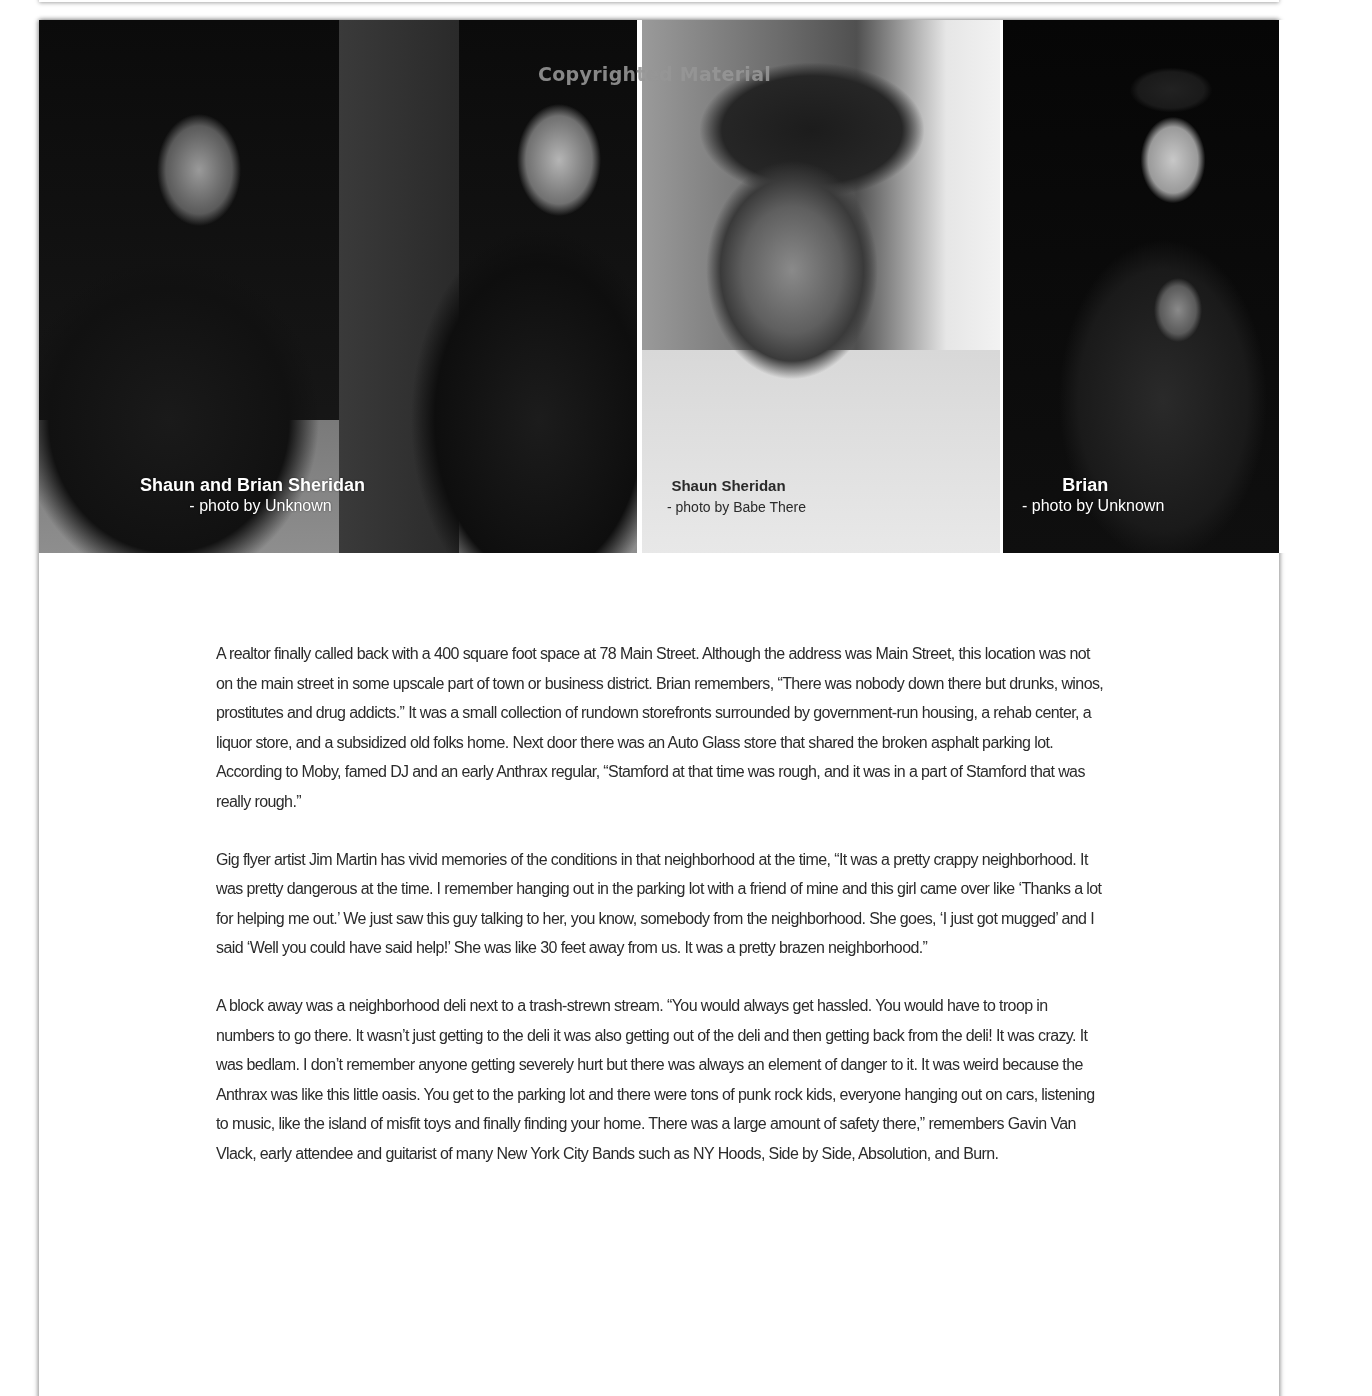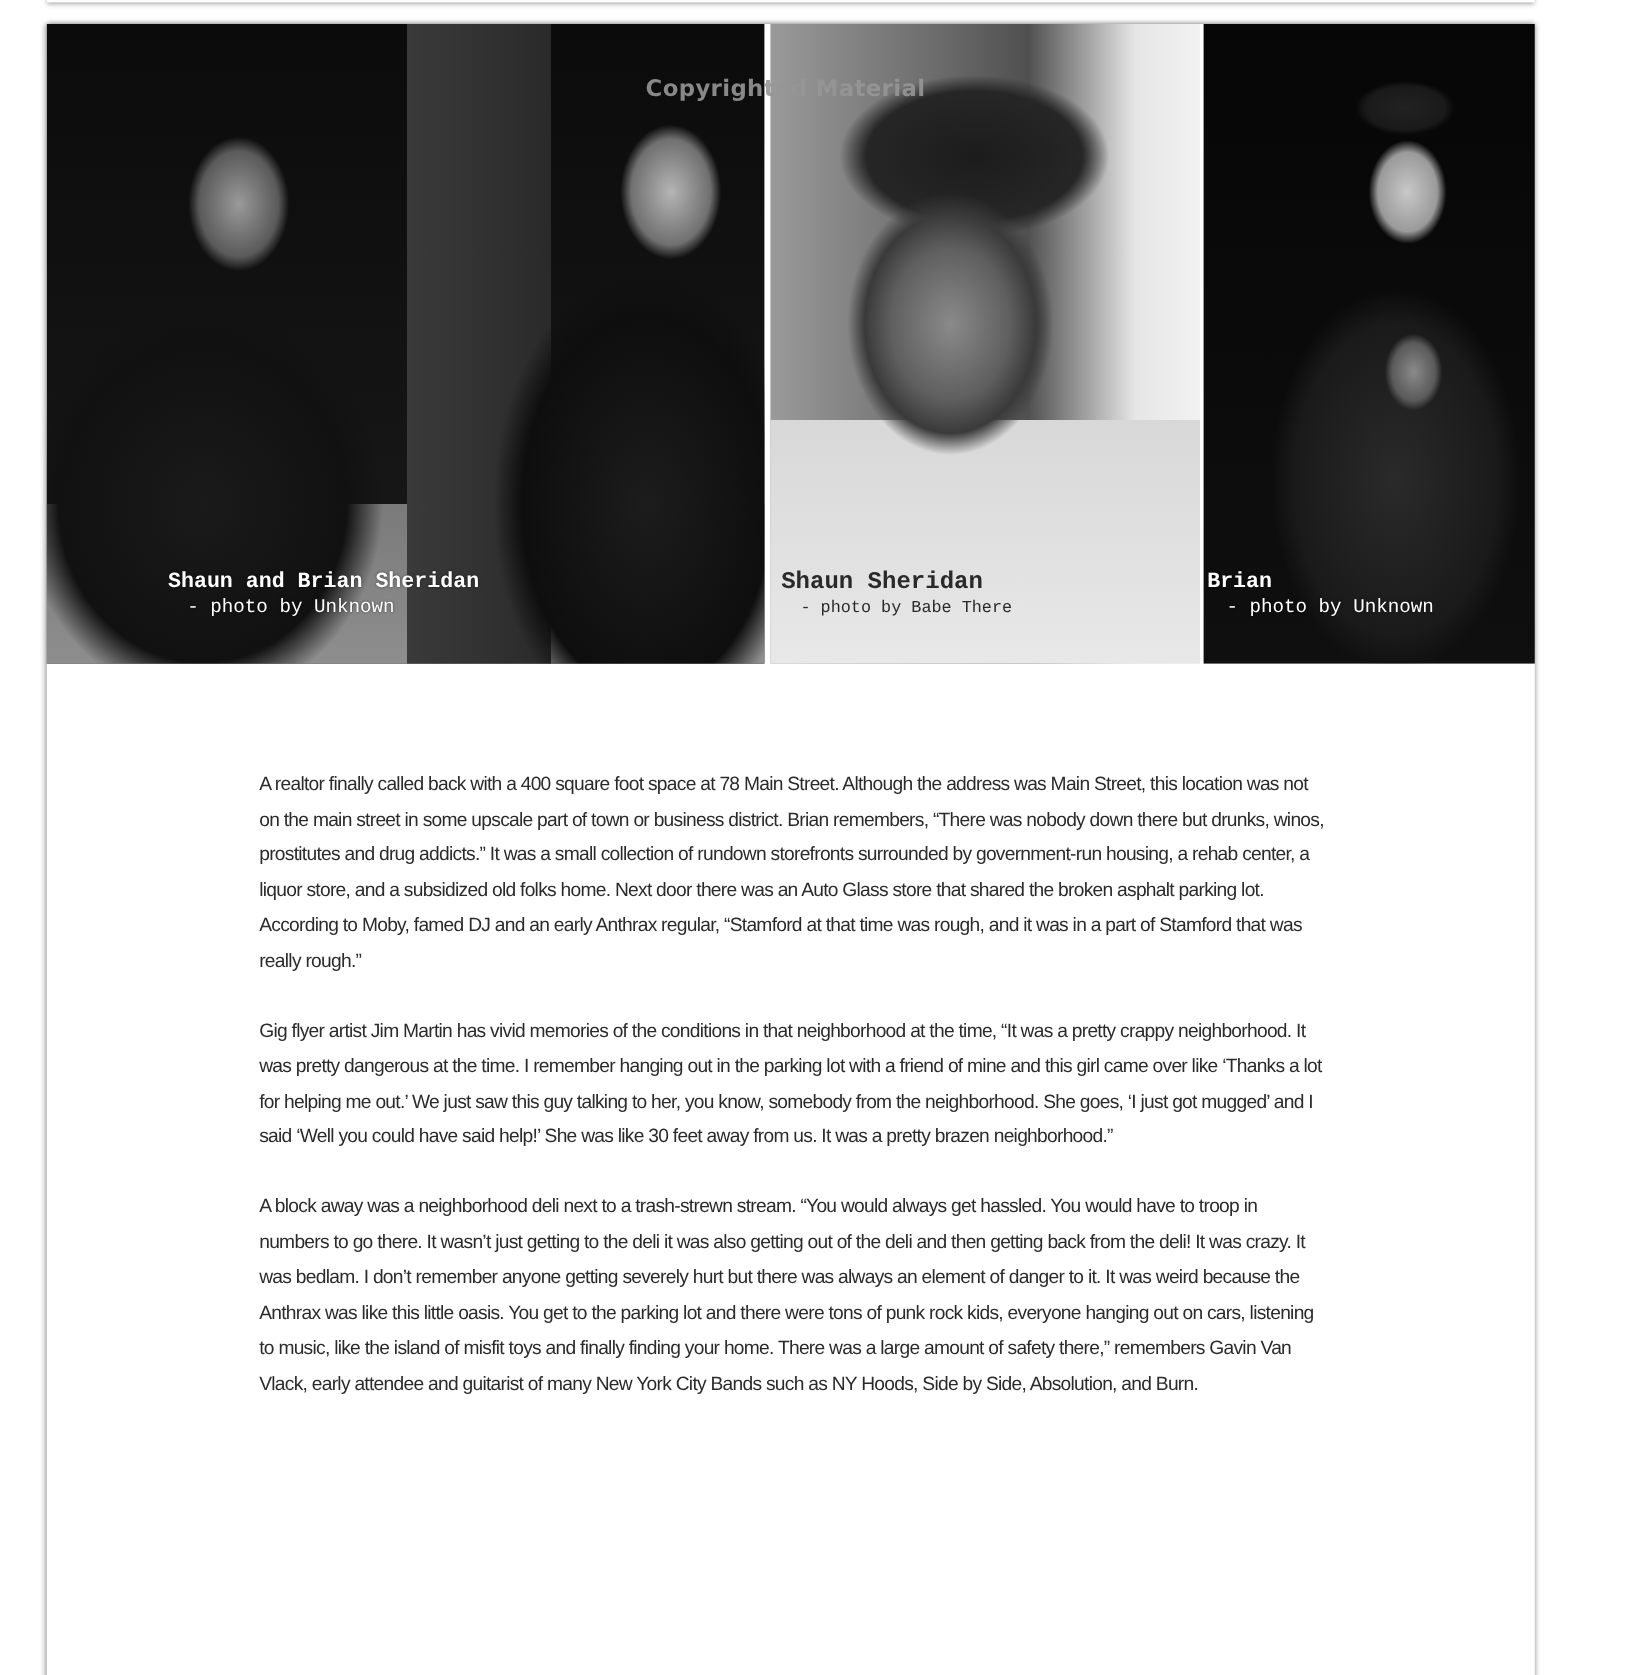--- a/index.html
+++ b/index.html
@@ -15,20 +15,21 @@
     box-shadow: 0 1px 4px rgba(0,0,0,0.35);
   }
   .page {
     position: absolute; left: 39px; top: 20px; width: 1240px; height: 1400px;
     background: #fff;
     box-shadow: -2px 0 4px rgba(0,0,0,0.25), 2px 0 4px rgba(0,0,0,0.25), 0 -2px 4px rgba(0,0,0,0.15);
   }
   .photo-strip {
     position: absolute; left: 0; top: 0; width: 1240px; height: 533px;
     background: #fff;
+    padding-left: 12px;
   }
   .photo {
     position: absolute; top: 0; height: 533px; overflow: hidden;
   }
   .photo-1 {
     left: 0; width: 598px;
     background:
       radial-gradient(ellipse 60px 80px at 160px 150px, #9a9a9a 0%, #5a5a5a 55%, transparent 70%),
       radial-gradient(ellipse 60px 80px at 520px 140px, #b5b5b5 0%, #707070 55%, transparent 70%),
       radial-gradient(ellipse 200px 220px at 130px 400px, #1a1a1a 0%, #111 60%, transparent 75%),
@@ -54,29 +55,30 @@
       radial-gradient(ellipse 130px 200px at 160px 380px, #2a2a2a 0%, #1a1a1a 65%, transparent 80%),
       linear-gradient(180deg, #060606 0%, #0f0f0f 100%);
   }
   .watermark {
     position: absolute; left: 499px; top: 43px;
     font-family: "DejaVu Sans", sans-serif; font-weight: bold; font-size: 19px;
     color: rgba(150,150,150,0.9); letter-spacing: 0.3px; white-space: nowrap;
   }
   .caption {
     position: absolute; color: #fff;
-    font-family: Liberation Mono, monospace;
+    font-family: Liberation Sans, sans-serif;
     text-shadow: 0 0 2px rgba(0,0,0,0.6);
     white-space: nowrap;
+    text-align: center;
   }
   .caption .name { font-weight: bold; font-size: 18px; line-height: 22px; display: block; }
   .caption .credit { font-size: 16px; line-height: 20px; display: block; margin-left: 16px; }
   .caption-1 { left: 101px; top: 454px; }
   .caption-2 { left: 612px; top: 455px; color: #2a2a2a; text-shadow: none; }
-  .caption-2 .name { font-size: 20px; }
+  .caption-2 .name { font-size: 15px; }
   .caption-2 .credit { font-size: 14px; }
   .caption-3 { left: 967px; top: 454px; }
 
   .body-text {
     position: absolute; left: 177px; top: 619px; width: 890px;
     font-family: "Liberation Sans", sans-serif;
     font-size: 16px; line-height: 29.6px; color: #2b2b2b;
     letter-spacing: -0.6px;
   }
   .body-text p { margin: 0 0 28px 0; }

